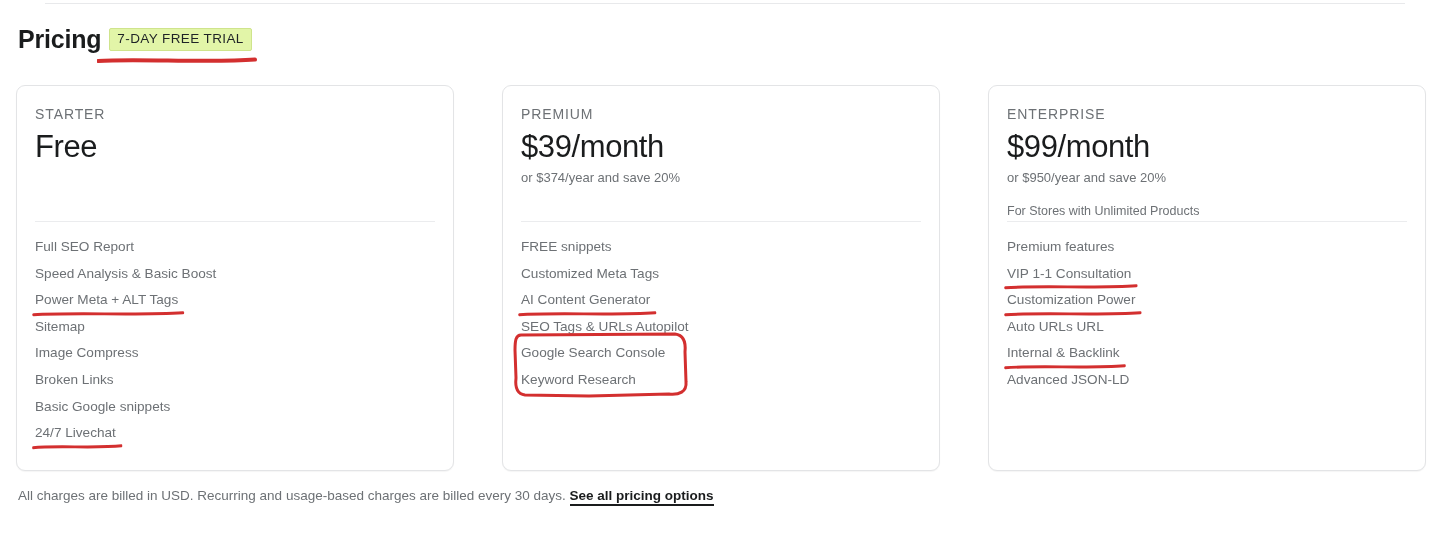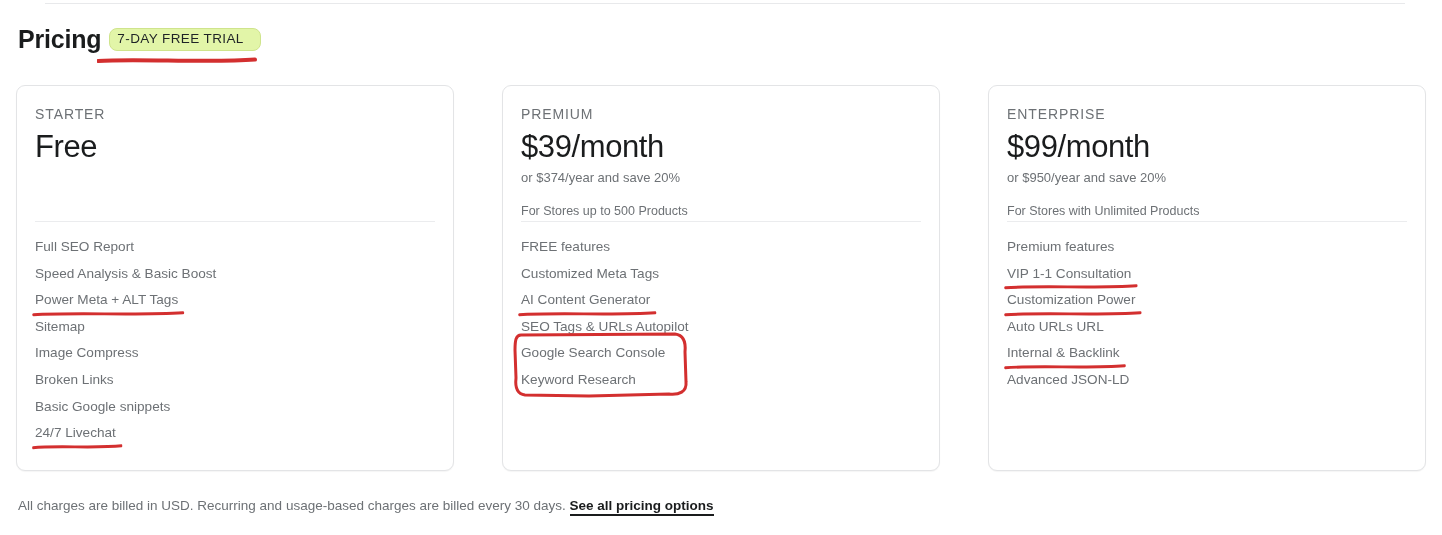--- a/index.html
+++ b/index.html
@@ -46,23 +46,23 @@
     font-weight: 700;
     letter-spacing: -0.2px;
     color: #1a1c1d;
     line-height: 1;
   }
   .trial-badge {
     font-size: 13.5px;
     letter-spacing: 0.4px;
     color: #1f2326;
     background: #e2f5a8;
-    padding: 3px 16px 4px 7px;
+    padding: 3px 7px 4px 7px;
     border: 1px solid #cfe48c;
-    border-radius: 8px;
+    border-radius: 2px;
     line-height: 1.1;
     white-space: nowrap;
   }
 
   
   .cards {
     position: absolute;
     left: 16px;
     top: 85px;
     width: 1410px;
@@ -127,21 +127,21 @@
     color: #6d7175;
     line-height: 1;
     padding: 6px 0 7px 0;
     width: fit-content;
   }
 
   
   .footer {
     position: absolute;
     left: 18px;
-    top: 498px;
+    top: 488px;
     font-size: 13.5px;
     color: #6d7175;
     white-space: nowrap;
   }
   .footer-link {
     color: #1a1c1d;
     font-weight: 600;
     text-decoration: none;
     border-bottom: 2px solid #1a1c1d;
     padding-bottom: 1px;
@@ -205,25 +205,24 @@
           <li><span>24/7 Livechat</span><svg class="annot-underline" viewBox="0 0 200 8" preserveAspectRatio="none">
               <path d="M2 5.4 C 55 2.6, 140 6.4, 197 3.2" stroke="#d32f2f" stroke-width="3.4" fill="none" stroke-linecap="round"></path>
             </svg></li>
         </ul>
       </div>
       <div class="card">
         <div class="card-head">
           <div class="plan-name">PREMIUM</div>
           <div class="plan-price">$39/month</div>
           <div class="plan-sub">or $374/year and save 20%</div>
-          <div class="plan-note">For Stores up to 500 Products</div>
         </div>
         <div class="card-divider"></div>
         <ul class="feature-list">
-          <li><span>FREE features</span></li>
+          <li><span>FREE snippets</span></li>
           <li><span>Customized Meta Tags</span></li>
           <li><span>AI Content Generator</span><svg class="annot-underline" viewBox="0 0 200 8" preserveAspectRatio="none">
               <path d="M2 5.4 C 55 2.6, 140 6.4, 197 3.2" stroke="#d32f2f" stroke-width="3.4" fill="none" stroke-linecap="round"></path>
             </svg></li>
           <li><span>SEO Tags &amp; URLs Autopilot</span></li>
           <li><span>Google Search Console</span></li>
           <li><span>Keyword Research</span></li>
         </ul>
         <svg class="annot-box" viewBox="0 0 180 70" preserveAspectRatio="none" style="left: 8px; width: 180px; height: 70px; top: 244px;">
           <path d="M10 5 L164 4 C173 5, 175 12, 174 22 L175 52 C176 62, 168 65, 158 64 L78 66 L14 65 C6 64, 4 57, 5 48 L4 20 C4 10, 5 5, 10 5 Z" stroke="#d32f2f" stroke-width="3" fill="none" stroke-linecap="round" stroke-linejoin="round"></path>

